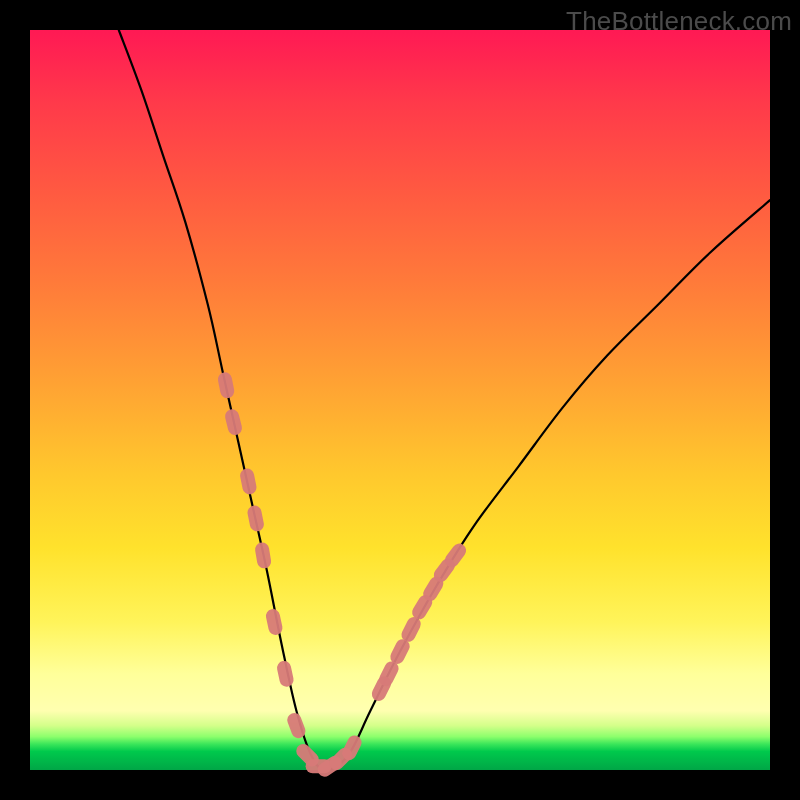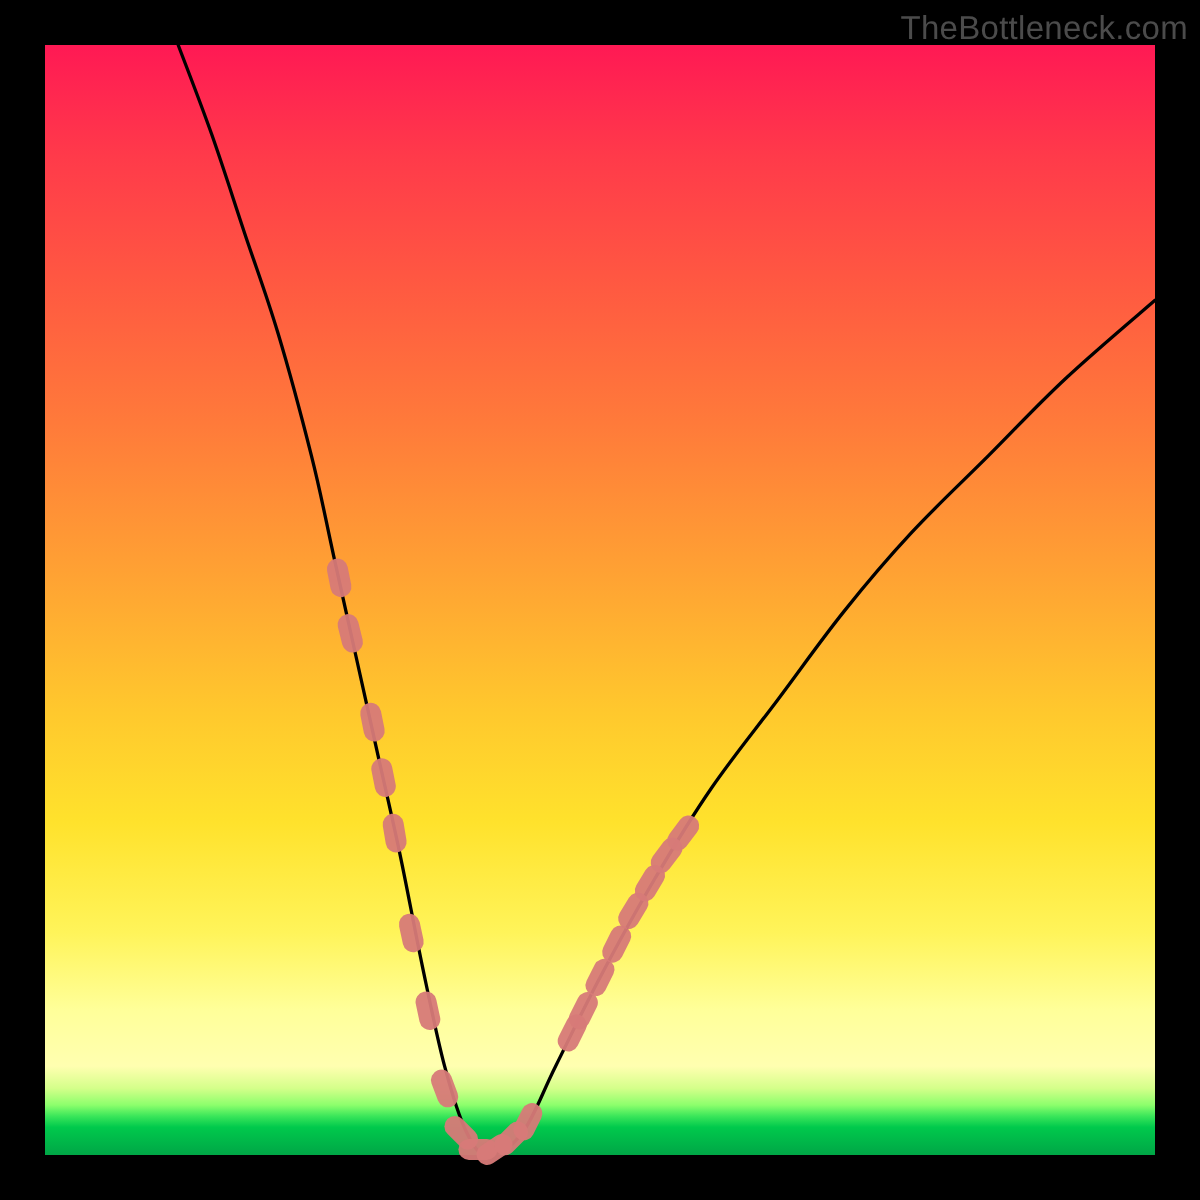--- a/index.html
+++ b/index.html
@@ -43,21 +43,21 @@
       #3ae65a 96.5%,
       #00c94c 97.5%,
       #00a646 100%
     );
   }
   .watermark {
     position: absolute;
     top: 6px;
     right: 8px;
     color: #4b4b4b;
-    font-size: 22px;
+    font-size: 26px;
     font-weight: 500;
     letter-spacing: 0.2px;
     user-select: none;
   }
   svg.curve {
     position: absolute;
     left: 0;
     top: 0;
     width: 740px;
     height: 740px;

